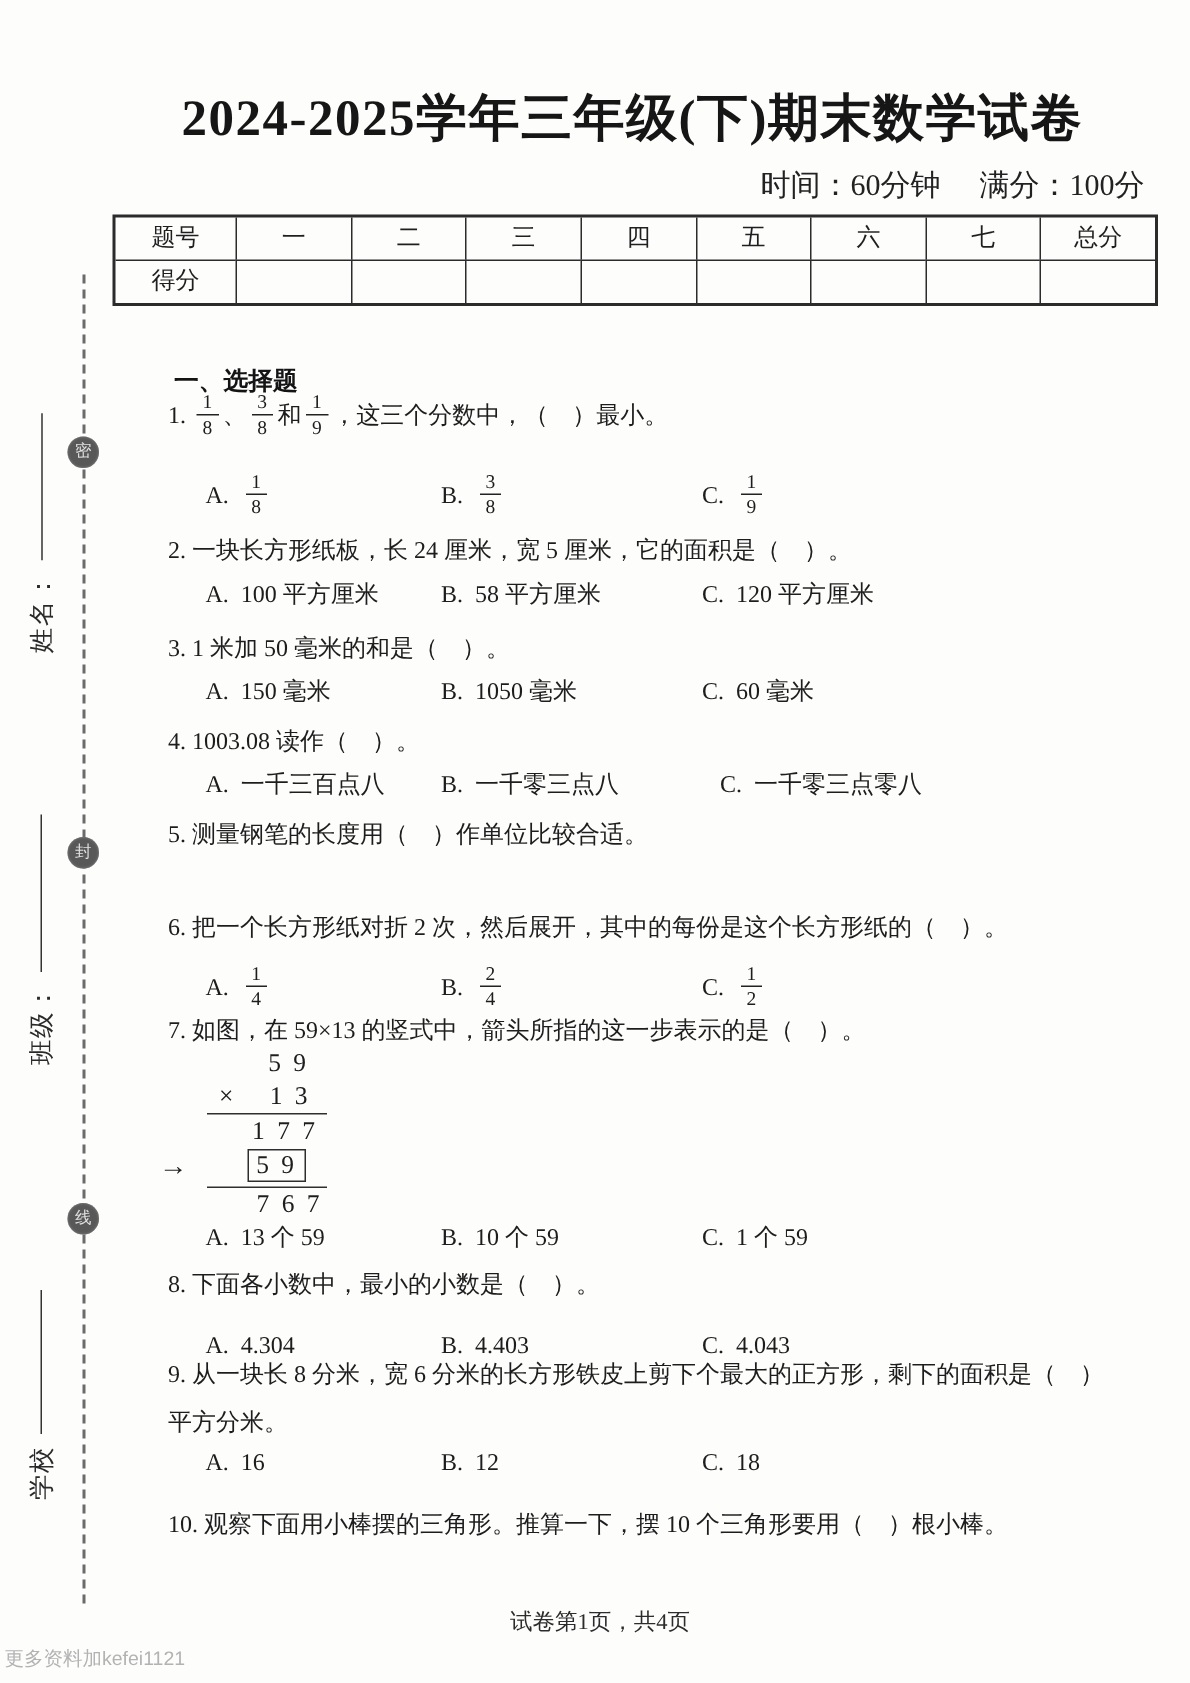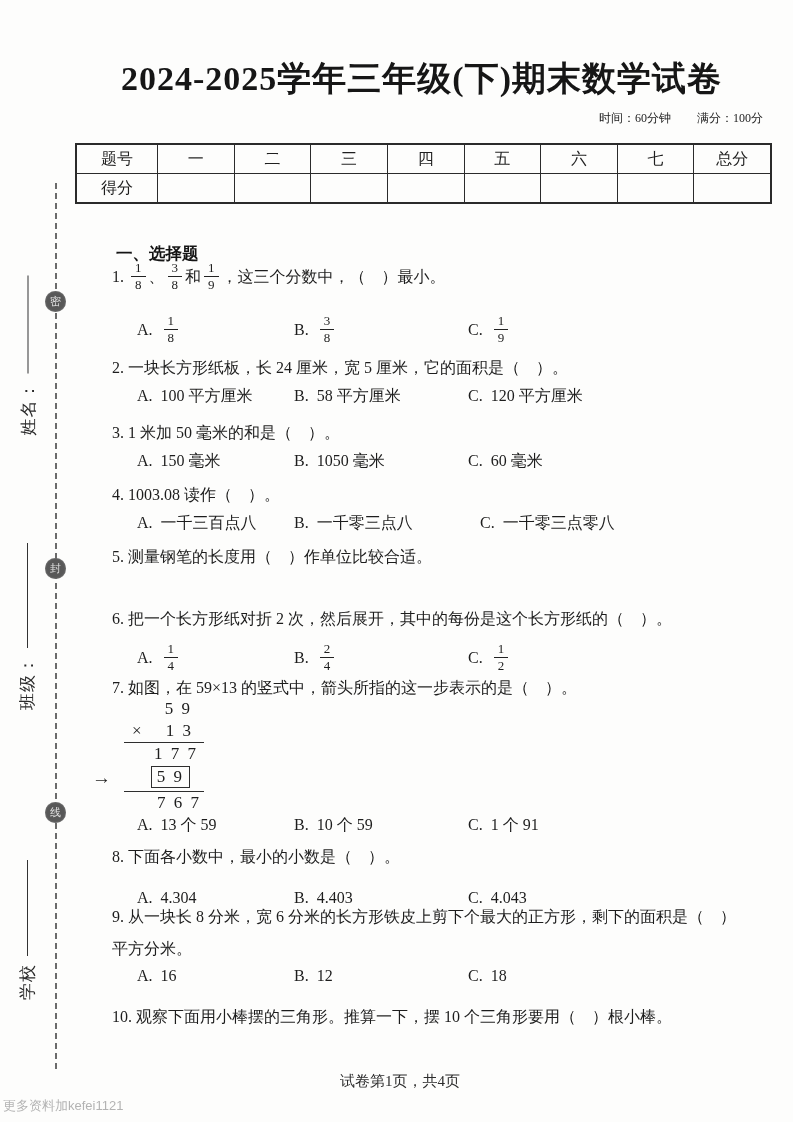--- a/index.html
+++ b/index.html
@@ -6,21 +6,21 @@
   body{
     width:793px;height:1122px;position:relative;overflow:hidden;
     background:#fdfdfc;color:#1f1f1f;
     font-family:"Liberation Serif", serif;
   }
   
   .page-title{
     position:absolute;top:56px;left:75px;width:693px;text-align:center;
     font-size:34px;font-weight:bold;letter-spacing:1px;color:#161616;white-space:nowrap;
   }
-  .subtitle{position:absolute;top:110px;right:30px;font-size:12px;color:#222;}
+  .subtitle{position:absolute;top:110px;right:30px;font-size:20px;color:#222;}
   .subtitle .gap{display:inline-block;width:26px;}
   
   .score-table{
     position:absolute;left:75px;top:143px;width:693px;
     display:grid;grid-template-columns:80px repeat(8,1fr);
     border:2px solid #2b2b2b;background:#fdfdfc;
   }
   .score-table .cell{
     height:28px;line-height:28px;text-align:center;font-size:16px;
     border-left:1.5px solid #2b2b2b;border-top:1.5px solid #2b2b2b;
@@ -48,21 +48,21 @@
   .question{position:absolute;left:0;width:100%;}
   .stem{font-size:16px;line-height:32px;white-space:nowrap;color:#1d1d1d;}
   .opts{position:relative;height:26px;}
   .opts.fr{height:46px;}
   .opt{position:absolute;top:0;font-size:16px;white-space:nowrap;color:#1d1d1d;}
   .opts.fr .opt{top:6px;}
   .frac{display:inline-block;vertical-align:middle;text-align:center;margin:0 3px 4px 3px;}
   .frac .n{display:block;font-size:13px;line-height:16px;padding:0 4px;border-bottom:1.2px solid #222;}
   .frac .d{display:block;font-size:13px;line-height:16px;padding:0 4px;}
   
-  .mult{position:absolute;left:120px;top:698px;width:84px;font-size:17px;color:#1d1d1d;}
+  .mult{position:absolute;left:134px;top:698px;width:84px;font-size:17px;color:#1d1d1d;}
   .m-row{height:22px;line-height:22px;text-align:right;letter-spacing:2px;}
   .m-row.r4{height:26px;line-height:24px;position:relative;}
   .m-sign{float:left;padding-left:12px;letter-spacing:0;}
   .m-line{border-top:1.5px solid #2e2e2e;margin-left:4px;height:0;}
   .m-box{display:inline-block;border:1.5px solid #2e2e2e;padding:0 5px;line-height:20px;margin-right:14px;}
   .m-arrow{position:absolute;left:-28px;top:1px;font-size:19px;letter-spacing:0;}
   
   .footer{position:absolute;top:1072px;left:40px;width:720px;text-align:center;font-size:15px;color:#2c2c2c;}
   .watermark{position:absolute;left:3px;top:1097px;font-size:13px;color:#b3b3b3;font-family:"Liberation Sans", sans-serif;}
 </style>
@@ -158,21 +158,21 @@
           <span class="opt" style="left: 25px;"><span>A.&nbsp;&nbsp;</span><span class="frac"><span class="n">1</span><span class="d">4</span></span></span>
           <span class="opt" style="left: 182px;"><span>B.&nbsp;&nbsp;</span><span class="frac"><span class="n">2</span><span class="d">4</span></span></span>
           <span class="opt" style="left: 356px;"><span>C.&nbsp;&nbsp;</span><span class="frac"><span class="n">1</span><span class="d">2</span></span></span>
         </div>
       </div>
       <div class="question" style="top: 672px;">
         <div class="stem"><span>7. 如图，在 59×13 的竖式中，箭头所指的这一步表示的是（　）。</span></div>
         <div class="opts" style="margin-top: 111px;">
           <span class="opt" style="left: 25px;"><span>A.&nbsp;&nbsp;</span><span>13 个 59</span></span>
           <span class="opt" style="left: 182px;"><span>B.&nbsp;&nbsp;</span><span>10 个 59</span></span>
-          <span class="opt" style="left: 356px;"><span>C.&nbsp;&nbsp;</span><span>1 个 91</span></span>
+          <span class="opt" style="left: 356px;"><span>C.&nbsp;&nbsp;</span><span>1 个 59</span></span>
         </div>
       </div>
       <div class="question" style="top: 841px;">
         <div class="stem"><span>8. 下面各小数中，最小的小数是（　）。</span></div>
         <div class="opts" style="margin-top: 16px;">
           <span class="opt" style="left: 25px;"><span>A.&nbsp;&nbsp;</span><span>4.304</span></span>
           <span class="opt" style="left: 182px;"><span>B.&nbsp;&nbsp;</span><span>4.403</span></span>
           <span class="opt" style="left: 356px;"><span>C.&nbsp;&nbsp;</span><span>4.043</span></span>
         </div>
       </div>

